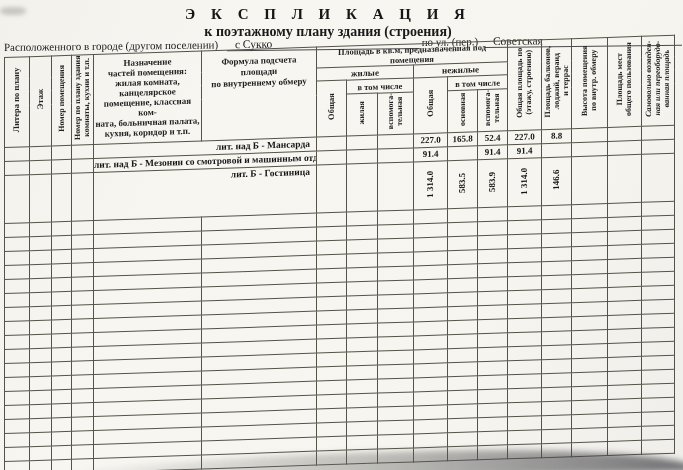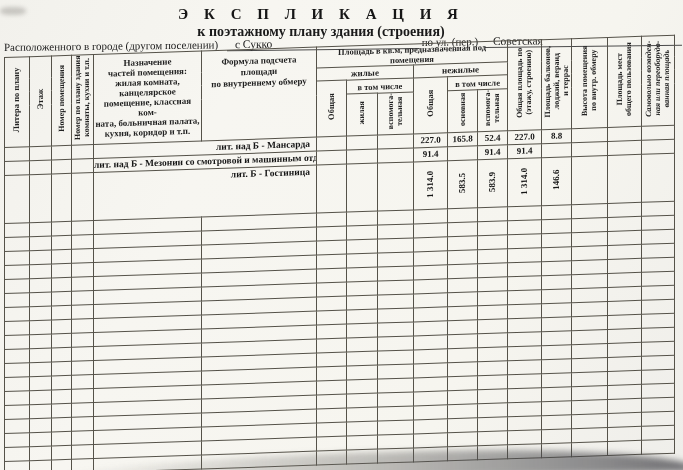--- a/index.html
+++ b/index.html
@@ -2,21 +2,21 @@
 <html><head>
 <meta charset="utf-8">
 <style>
   html,body{margin:0;padding:0;}
   body{
     width:683px;height:470px;position:relative;overflow:hidden;
     background:linear-gradient(115deg,#f2f1ec 0%,#f7f6f1 30%,#f6f5ef 70%,#efeeea 100%);
     font-family:"Liberation Serif","DejaVu Serif",serif;
     color:#1c1c1c;
   }
-  .titleblock{position:absolute;top:6px;left:4px;width:634px;text-align:center;line-height:1.15;}
+  .titleblock{position:absolute;top:6px;left:11px;width:634px;text-align:center;line-height:1.15;}
   .title{font-size:15px;font-weight:bold;letter-spacing:6px;color:#161616;}
   .subtitle{font-size:14px;font-weight:bold;margin-top:1px;color:#1a1a1a;}
   .addressline{
     position:absolute;top:41px;left:4px;width:676px;
     font-size:11px;white-space:nowrap;
     transform:skewY(-0.7deg);transform-origin:0 0;
   }
   .addr-label{display:inline-block;}
   .addr-value{display:inline-block;border-bottom:1px solid #4a4a4a;padding:0 4px 0 8px;font-size:11.5px;}
   .addr-value.settlement{width:180px;margin-left:6px;}

